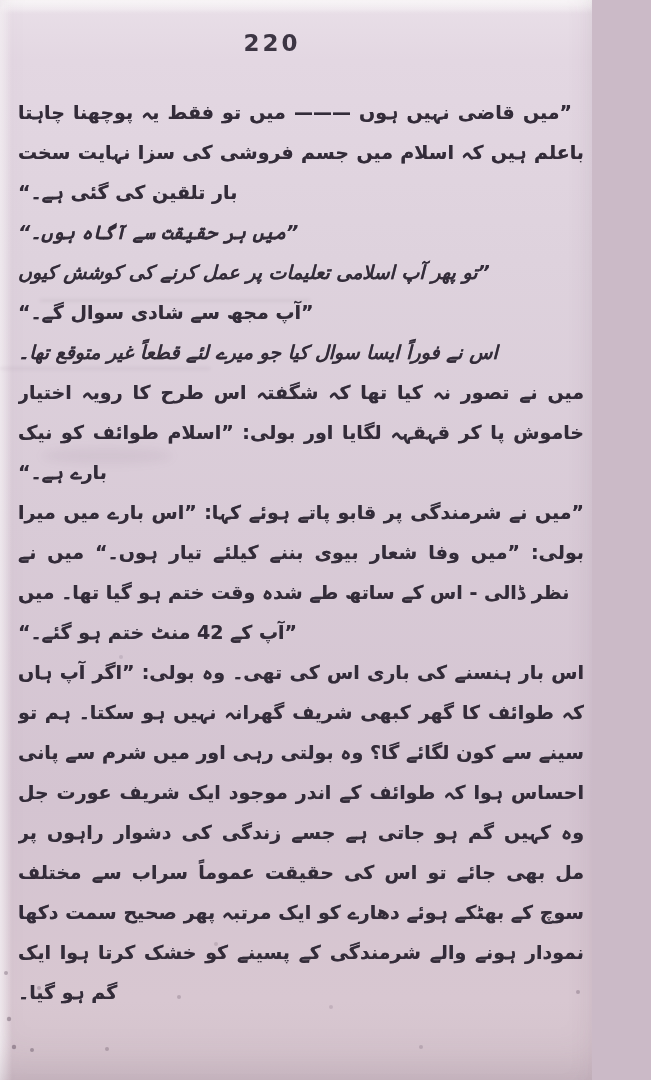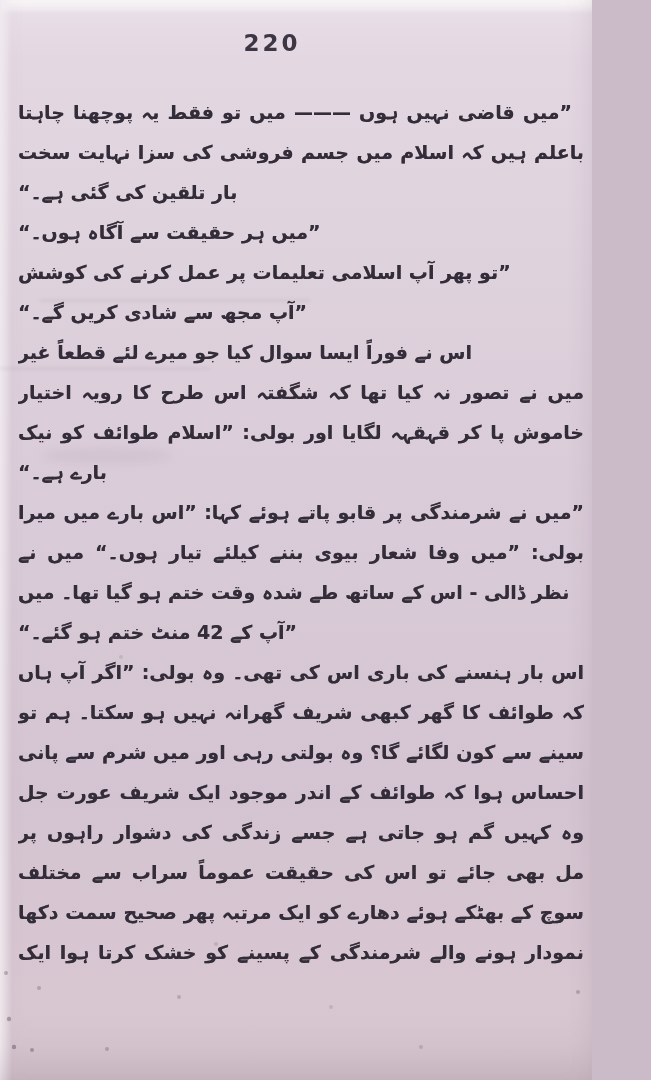--- a/index.html
+++ b/index.html
@@ -22,21 +22,21 @@
     position:absolute;top:30px;left:0;width:100%;text-align:center;
     transform:translateX(-24px);
     font-size:23px;letter-spacing:3px;font-weight:600;color:#3d3644;}
   .text-block{position:absolute;top:92px;right:8px;left:18px;direction:rtl;}
   .line{
     height:40px;line-height:40px;overflow:hidden;text-align:left;
     font-size:19px;font-weight:600;color:var(--ink,#332c39);
     text-shadow:0 0 .6px rgba(51,44,57,.55);}
   .j{text-align:justify;text-align-last:justify;}
   .pr1{padding-right:12px;}
-  .pr2{padding-right:72px;}
+  .pr2{padding-right:72px;font-style:italic;}
   .pr3{padding-right:118px;}
   .pr4{padding-right:32px;}
   .pr5{padding-right:42px;}
   .speckles{position:absolute;top:0;left:0;width:2px;height:2px;border-radius:50%;
     background:transparent;pointer-events:none;box-shadow:
       5px 972px 0 1px rgba(80,62,80,.32),
       38px 987px 0 1px rgba(80,62,80,.28),
       8px 1018px 0 1.2px rgba(80,62,80,.38),
       13px 1046px 0 1.2px rgba(80,62,80,.42),
       31px 1049px 0 1px rgba(80,62,80,.38),
@@ -67,33 +67,34 @@
   <div class="speckles"></div>
 
   <div class="page-number">220</div>
 
   <div class="text-block">
       <div class="line j pr1">”میں قاضی نہیں ہوں ——— میں تو فقط یہ پوچھنا چاہتا ہوں کہ کیا آپ اس بات سے</div>
       <div class="line j">باعلم ہیں کہ اسلام میں جسم فروشی کی سزا نہایت سخت ہے اور بدکاری سے بچنے کی بار</div>
       <div class="line ">بار تلقین کی گئی ہے۔“</div>
       <div class="line pr2">”میں ہر حقیقت سے آگاہ ہوں۔“</div>
       <div class="line pr2">”تو پھر آپ اسلامی تعلیمات پر عمل کرنے کی کوشش کیوں نہیں کرتی؟“</div>
-      <div class="line pr3">”آپ مجھ سے شادی کریں گے۔“</div>
+      <div class="line pr3">”آپ مجھ سے شادی سوال گے۔“</div>
       <div class="line pr2">اس نے فوراً ایسا سوال کیا جو میرے لئے قطعاً غیر متوقع تھا۔</div>
       <div class="line j">میں نے تصور نہ کیا تھا کہ شگفتہ اس طرح کا رویہ اختیار کرے گی۔ اس نے مجھے</div>
       <div class="line j">خاموش پا کر قہقہہ لگایا اور بولی: ”اسلام طوائف کو نیک بیوی بنانے کے بارے میں کیا</div>
       <div class="line ">بارے ہے۔“</div>
       <div class="line j">”میں نے شرمندگی پر قابو پاتے ہوئے کہا: ”اس بارے میں میرا علم محدود ہے۔“ وہ</div>
       <div class="line j">بولی: ”میں وفا شعار بیوی بننے کیلئے تیار ہوں۔“ میں نے گھبرا کر کلائی پر بندھی گھڑی پر</div>
       <div class="line ">نظر ڈالی - اس کے ساتھ طے شدہ وقت ختم ہو گیا تھا۔ میں نے کہا:</div>
       <div class="line pr4">”آپ کے 42 منٹ ختم ہو گئے۔“</div>
       <div class="line j">اس بار ہنسنے کی باری اس کی تھی۔ وہ بولی: ”اگر آپ ہاں کرتے تو میں انکار کر دیتی اسلئے</div>
       <div class="line j">کہ طوائف کا گھر کبھی شریف گھرانہ نہیں ہو سکتا۔ ہم تو دوزخ کا ایندھن ہیں ہمیں</div>
       <div class="line j">سینے سے کون لگائے گا؟ وہ بولتی رہی اور میں شرم سے پانی پانی ہوتا رہا۔ مجھے اس روز</div>
       <div class="line j">احساس ہوا کہ طوائف کے اندر موجود ایک شریف عورت جل کر راکھ نہیں ہوئی بلکہ</div>
       <div class="line j">وہ کہیں گم ہو جاتی ہے جسے زندگی کی دشوار راہوں پر واپسی کا راستہ نہیں ملتا اور راستہ</div>
       <div class="line j">مل بھی جائے تو اس کی حقیقت عموماً سراب سے مختلف نہیں ہوتی۔ شگفتہ نے میری</div>
       <div class="line j">سوچ کے بھٹکے ہوئے دھارے کو ایک مرتبہ پھر صحیح سمت دکھا دی اور میں ماتھے پر</div>
       <div class="line j">نمودار ہونے والے شرمندگی کے پسینے کو خشک کرتا ہوا ایک بار پھر شہر کی رونقوں میں</div>
+      <div class="line pr5">گم ہو گیا۔</div>
     </div>
 
   <div class="vignette"></div>
 </div>
 
 </body></html>

